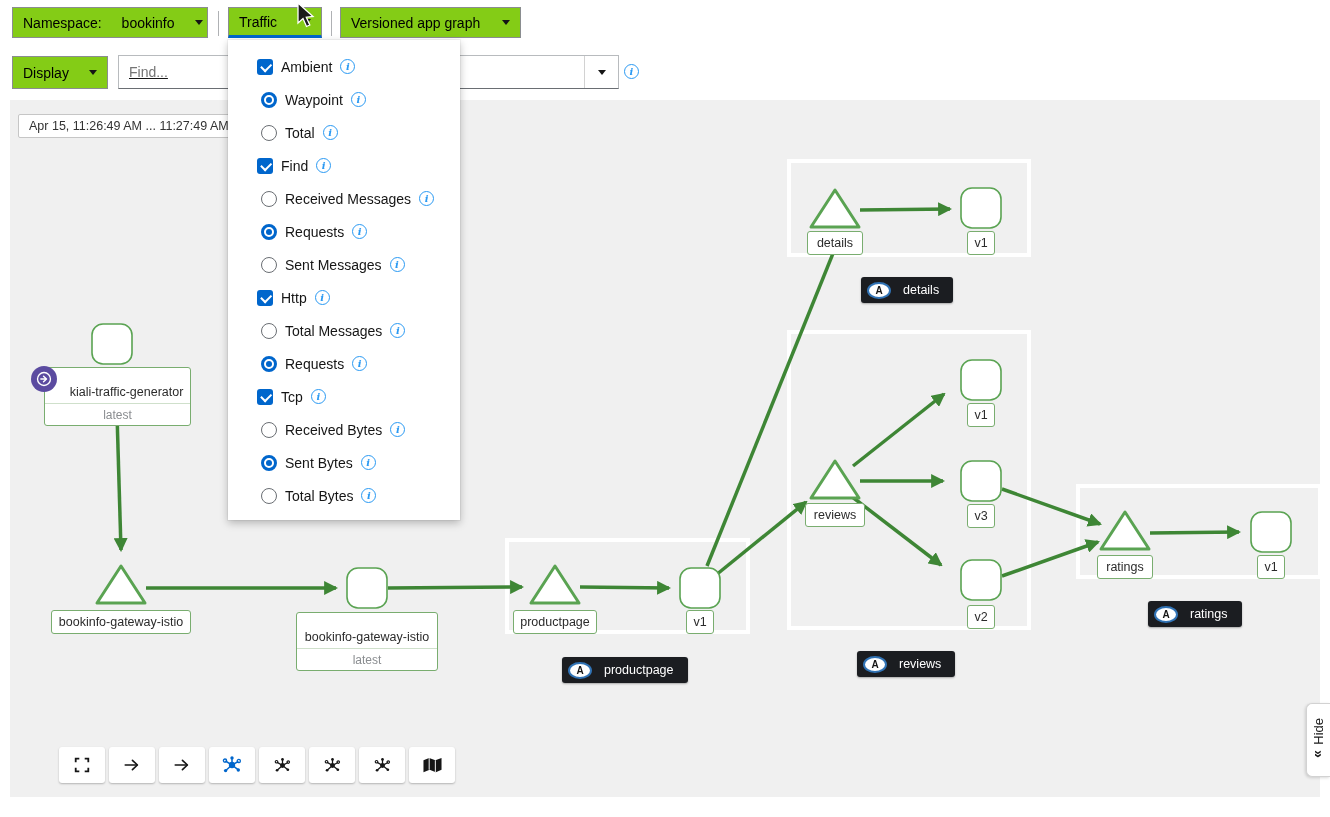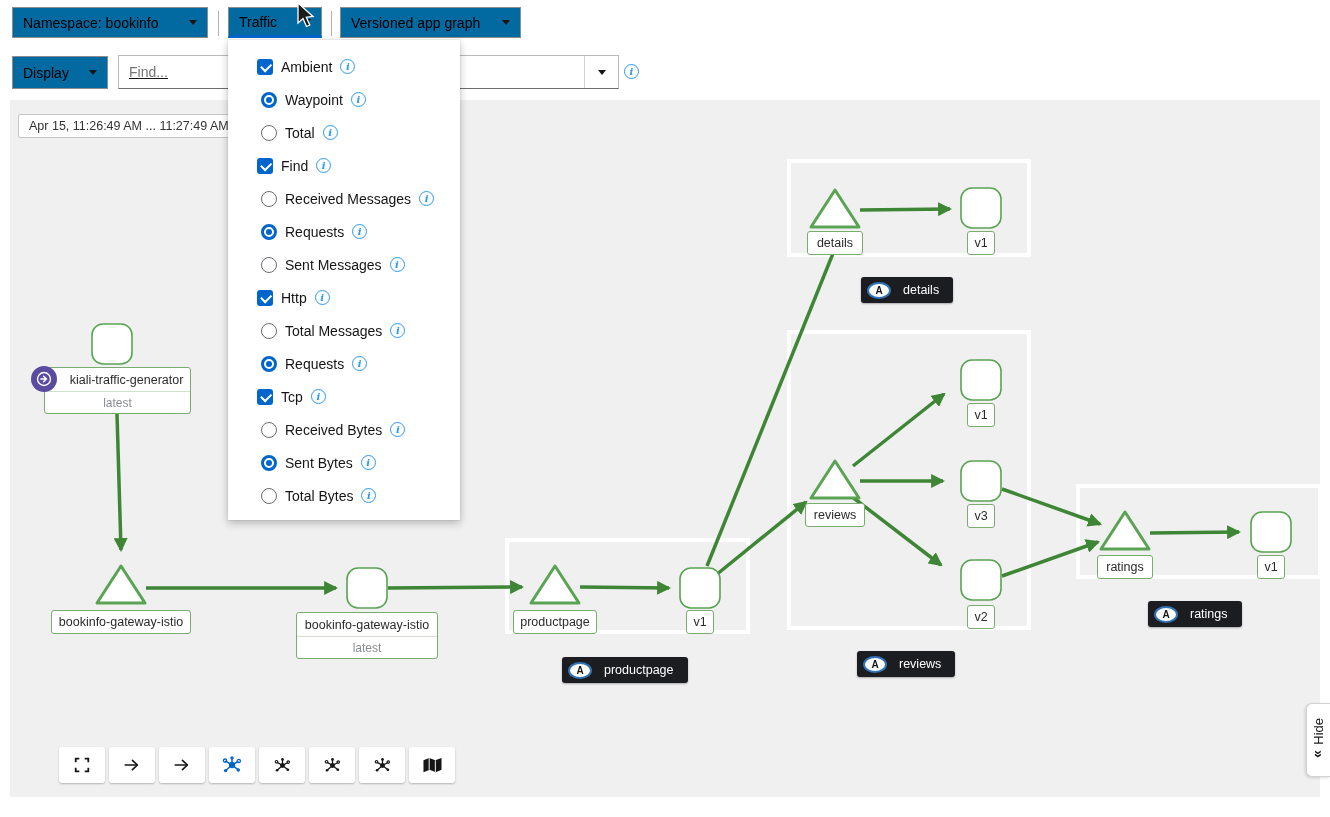--- a/index.html
+++ b/index.html
@@ -1,19 +1,19 @@
 <!DOCTYPE html>
 <html><head>
 <meta charset="utf-8">
 <style>
   * { box-sizing: border-box; margin: 0; padding: 0; }
   html,body { width:1330px; height:817px; background:#fff; overflow:hidden;
     font-family:"Liberation Sans", sans-serif; color:#151515; font-size:14px; }
-  .btn { position:absolute; background:#0369a1; border:1px solid #8a8d90; display:flex;
-    align-items:center; gap:4px; padding:0 10px; height:31px; cursor:pointer; font-size:14px; }
+  .btn { position:absolute; background:#84cc16; border:1px solid #8a8d90; display:flex;
+    align-items:center; gap:20px; padding:0 10px; height:31px; cursor:pointer; font-size:14px; }
   .caret { width:0; height:0; border-left:4px solid transparent; border-right:4px solid transparent;
     border-top:5px solid #151515; margin-left:auto; }
   .sep { position:absolute; width:1px; height:25px; background:#afb1b4; top:11px; }
 
   
   .find-wrap { position:absolute; left:118px; top:55px; width:501px; height:34px;
     border:1px solid #b8bbbe; border-bottom-color:#6a6e73; background:#fff; display:flex; }
   .find-wrap input { flex:1; border:none; outline:none; font-size:14px; padding:0 10px;
     font-family:"Liberation Sans", sans-serif; color:#151515; background:transparent;text-decoration:underline; }
   .find-caret { width:34px; border-left:1px solid #d2d2d2; display:flex; align-items:center;
@@ -28,21 +28,21 @@
   .time-badge { position:absolute; left:8px; top:14px; background:#fff; border:1px solid #c6c6c6;
     border-radius:2px; padding:4px 10px; font-size:12.5px; color:#333; white-space:nowrap; }
   .group-box { position:absolute; border:4px solid #ffffff; }
   .edges { position:absolute; left:0; top:0; }
   .nlabel { position:absolute; background:#fff; border:1px solid #79ad6f; border-radius:3px;
     font-size:12.5px; color:#2b2b2b; display:flex; align-items:center; justify-content:center;
     padding:0 6px; height:24px; white-space:nowrap; }
   .nlabel2 { position:absolute; background:#fff; border:1px solid #79ad6f; border-radius:3px;
     font-size:12.5px; color:#2b2b2b; text-align:center; }
   .nlabel2 .t { height:24px; display:flex; align-items:center; justify-content:center;
-    border-bottom:1px solid #cfe0cb; padding:0 8px; white-space:nowrap; }
+    border-bottom:1px solid #cfe0cb; padding:0 8px; white-space:nowrap;margin-top:12px; }
   .nlabel2 .s { height:21px; display:flex; align-items:center; justify-content:center;
     color:#8a8d90; font-size:12px; }
   .tg-icon { position:absolute; width:26px; height:26px; border-radius:50%; background:#5b4ba0;
     display:flex; align-items:center; justify-content:center; z-index:3; }
   .app-badge { position:absolute; background:#1b1d21; border-radius:3px; color:#fff;
     display:flex; align-items:center; gap:12px; padding:0 14px 0 6px; height:26px;
     font-size:12.5px; box-shadow:0 1px 2px rgba(0,0,0,.3); }
   .a-ellipse { width:24px; height:17px; border-radius:50%; background:#fff;
     border:2px solid #3173b5; color:#151515; font-size:10px; display:flex; align-items:center;
     justify-content:center; font-weight:bold; }

